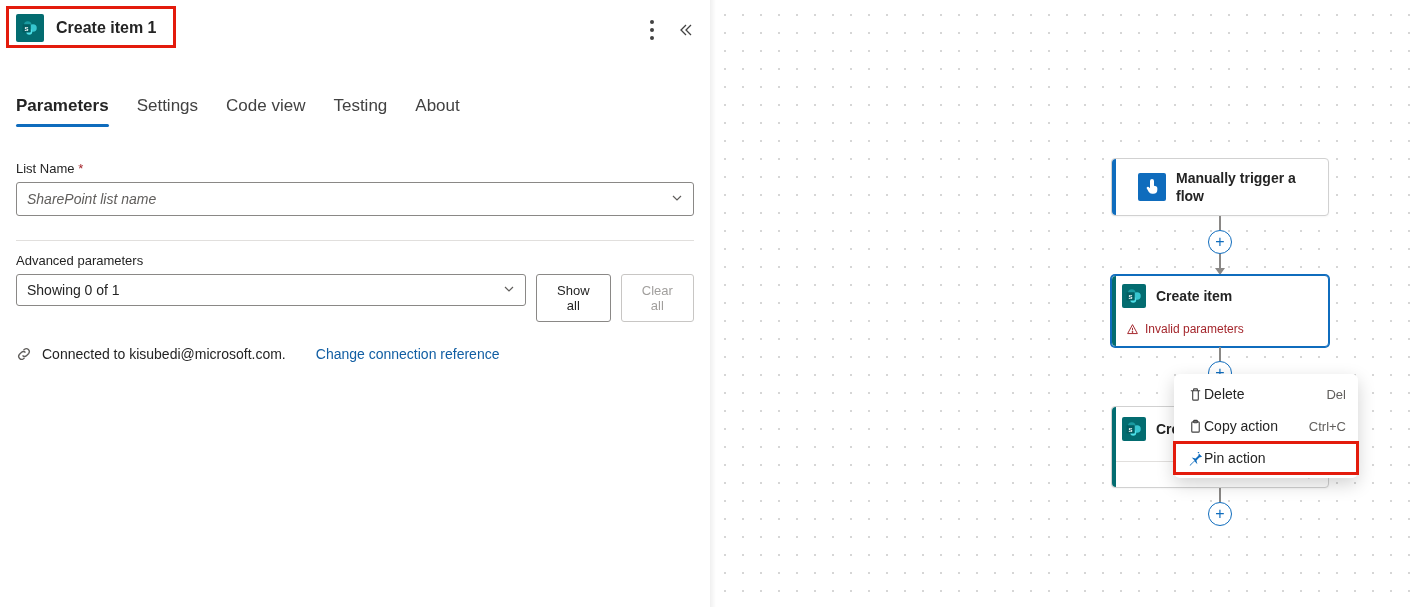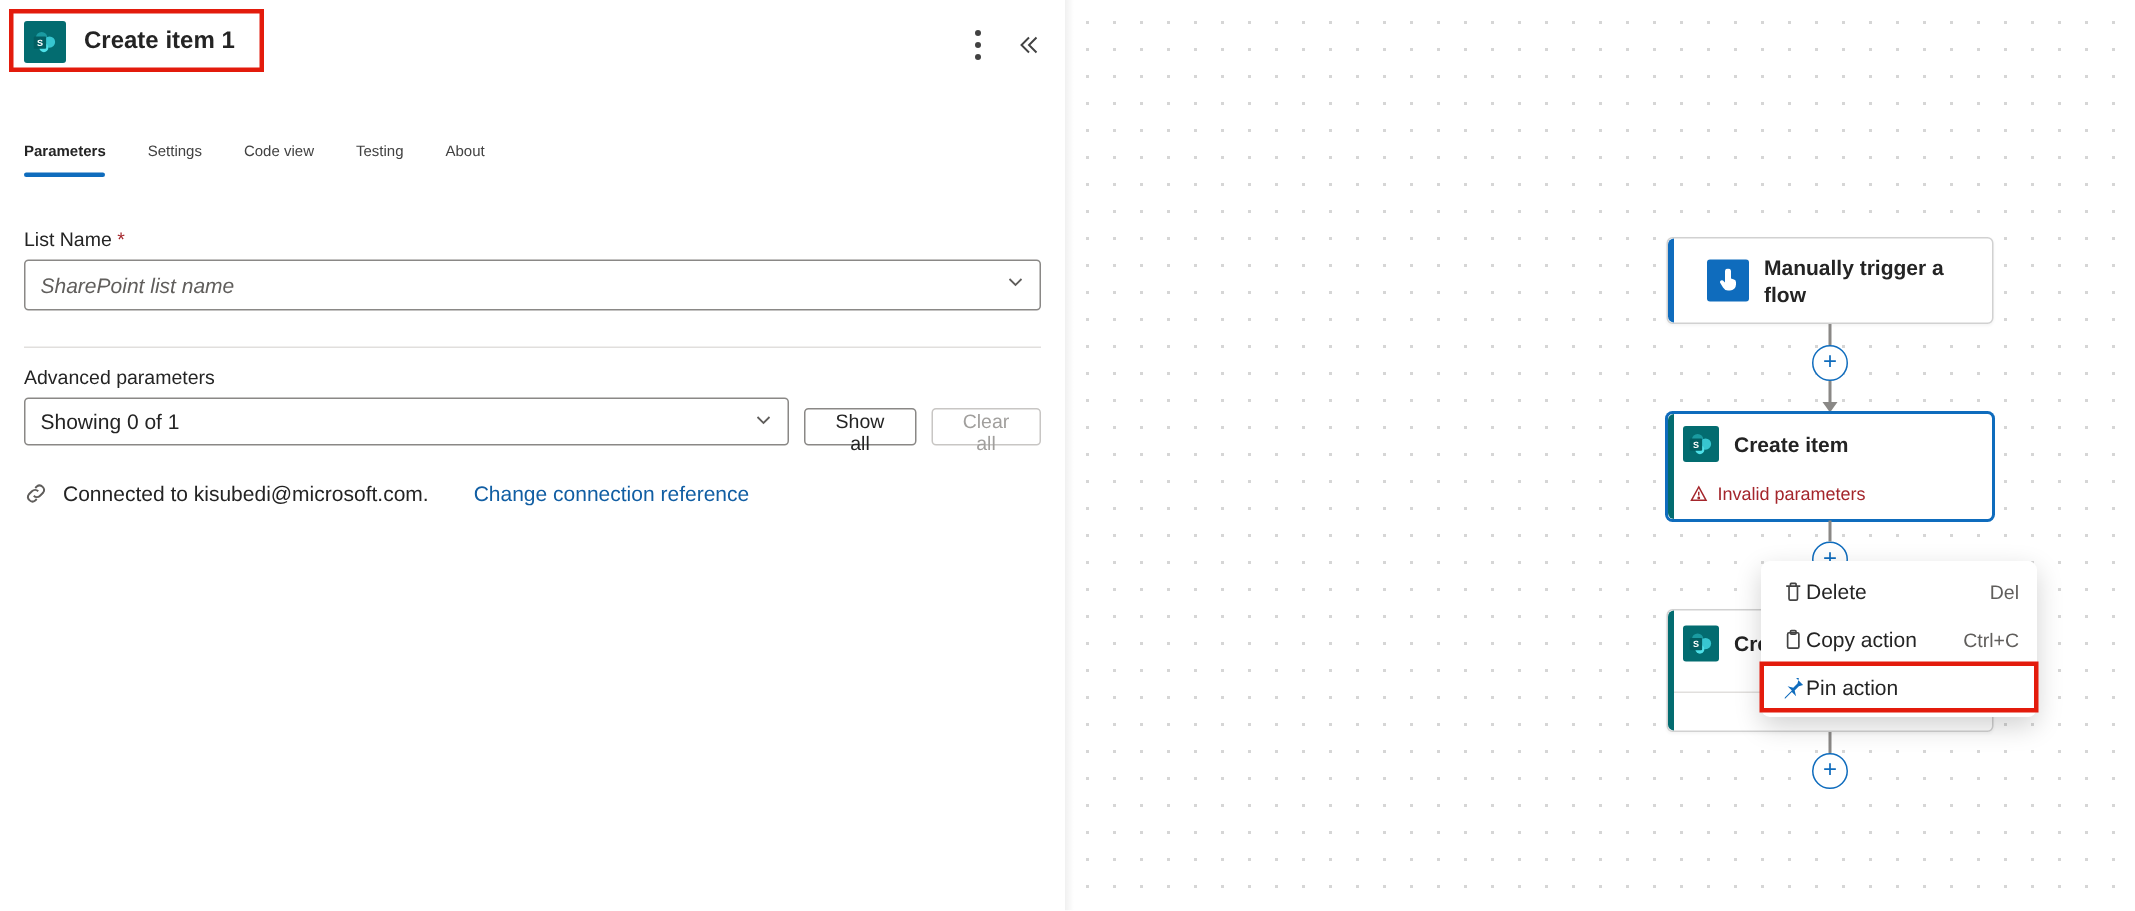--- a/index.html
+++ b/index.html
@@ -12,40 +12,40 @@
   .sharepoint-icon svg { width: 18px; height: 18px; }
   .header-title { font-size: 16px; font-weight: 600; color: #242424; }
   .highlight-box { position: absolute; border: 3px solid #e31b0c; left: 6px; top: 6px; width: 170px; height: 42px; pointer-events:none; }
   .header-right { position: absolute; top: 20px; right: 16px; display: flex; gap: 24px; align-items: center; }
   .kebab { width: 4px; height: 20px; display: flex; flex-direction: column; justify-content: space-between;cursor:pointer;}
   .kebab span { width: 4px; height: 4px; background: #424242; border-radius: 50%; }
   .collapse-icon { width: 16px; height: 16px; cursor:pointer; display:flex; align-items:center; justify-content:center; color:#424242;}
 
   
   .tabs { display: flex; gap: 28px; margin-top: 48px; border-bottom: 1px solid transparent; position:relative;}
-  .tab { padding: 6px 0 8px 0; font-size: 10px; color: #424242; cursor: pointer; position:relative;}
+  .tab { padding: 6px 0 8px 0; font-size: 17px; color: #424242; cursor: pointer; position:relative;}
   .tab.active { color: #242424; font-weight: 600; }
   .tab.active::after { content:""; position:absolute; left:0; right:0; bottom:-3px; height:3px; background:#0f6cbd; border-radius:2px;}
 
   
   .form { margin-top: 36px; }
   .field { margin-bottom: 16px; }
   .field-label { font-size: 13px; color: #242424; margin-bottom: 6px; display:block;}
   .req { color: #a4262c; }
   .combo { display: flex; align-items: center; border: 1px solid #8a8886; border-radius: 3px; height: 34px; padding: 0 10px; justify-content: space-between; cursor:text; }
   .combo input { border:none; outline:none; flex:1; font-size:14px; font-style:italic; color:#605e5c; background:transparent;}
   .combo input::placeholder { color:#605e5c; font-style:italic; }
   .chevron { color:#605e5c; cursor:pointer; }
 
   .divider { border:none; border-top:1px solid #e1dfdd; margin: 24px 0 12px 0; }
 
   .adv-label { font-size:13px; color:#242424; margin-bottom:6px; }
-  .adv-row { display:flex; gap:10px; align-items:flex-end; }
+  .adv-row { display:flex; gap:10px; align-items:flex-start; }
   .adv-select { flex:0 0 510px; display:flex; align-items:center; justify-content:space-between; border:1px solid #8a8886; border-radius:3px; height:32px; padding:0 10px; font-size:14px; color:#242424; cursor:pointer;}
-  .btn { height:25px; padding:0 14px; border:1px solid #8a8886; border-radius:3px; background:#fff; font-size:13px; color:#242424; cursor:pointer;}
+  .btn { height:48px; padding:0 14px; border:1px solid #8a8886; border-radius:3px; background:#fff; font-size:13px; color:#242424; cursor:pointer;}
   .btn.disabled { color:#a19f9d; border-color:#c8c6c4; cursor:default;}
 
   .conn-row { display:flex; align-items:flex-start; gap:10px; margin-top:24px; font-size:14px; color:#242424;}
   .conn-row .link-icon { color:#605e5c; }
   .conn-link { color:#115ea3; cursor:pointer; margin-left:20px;}
 
   
   .canvas { flex:1; position:relative; background:#fff; }
   .canvas::before { content:""; position:absolute; inset:0; background-image: radial-gradient(#d6d6d6 1px, transparent 1px); background-size: 18px 18px; background-position: 6px 6px;}
   .left-edge-shadow{ position:absolute; left:0; top:0; bottom:0; width:6px; background:linear-gradient(to right, rgba(0,0,0,0.06), transparent);}

